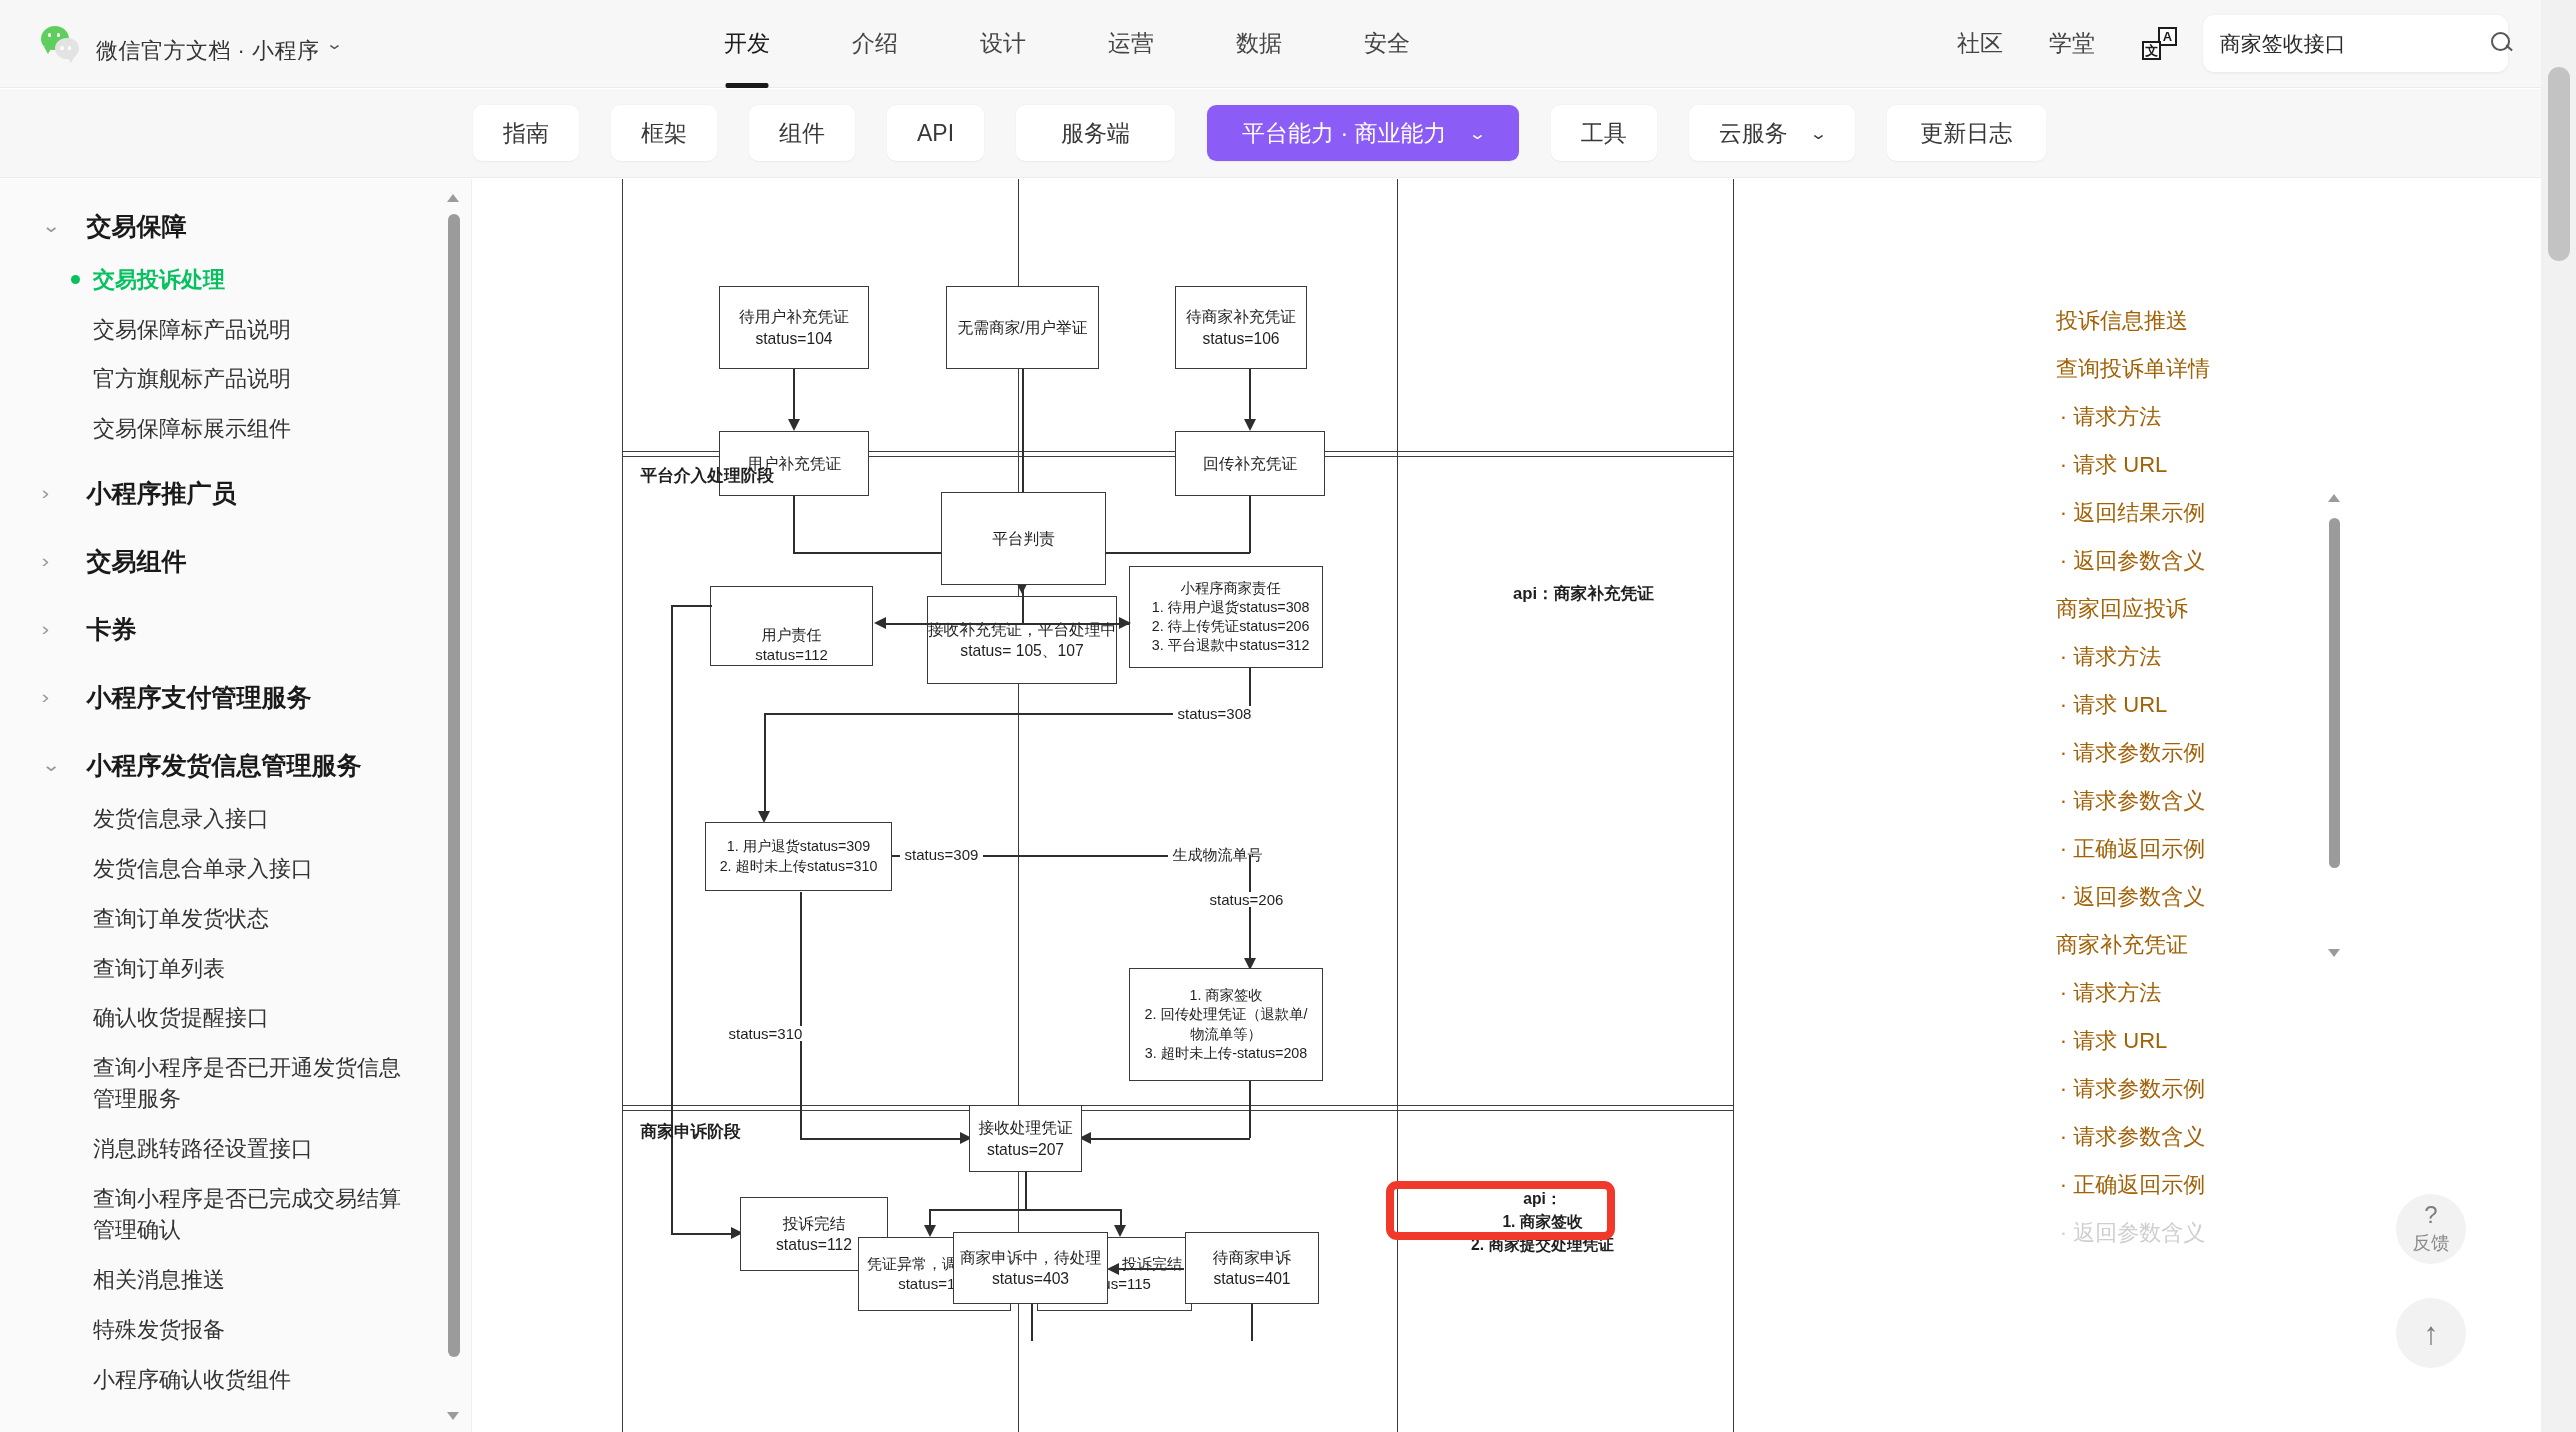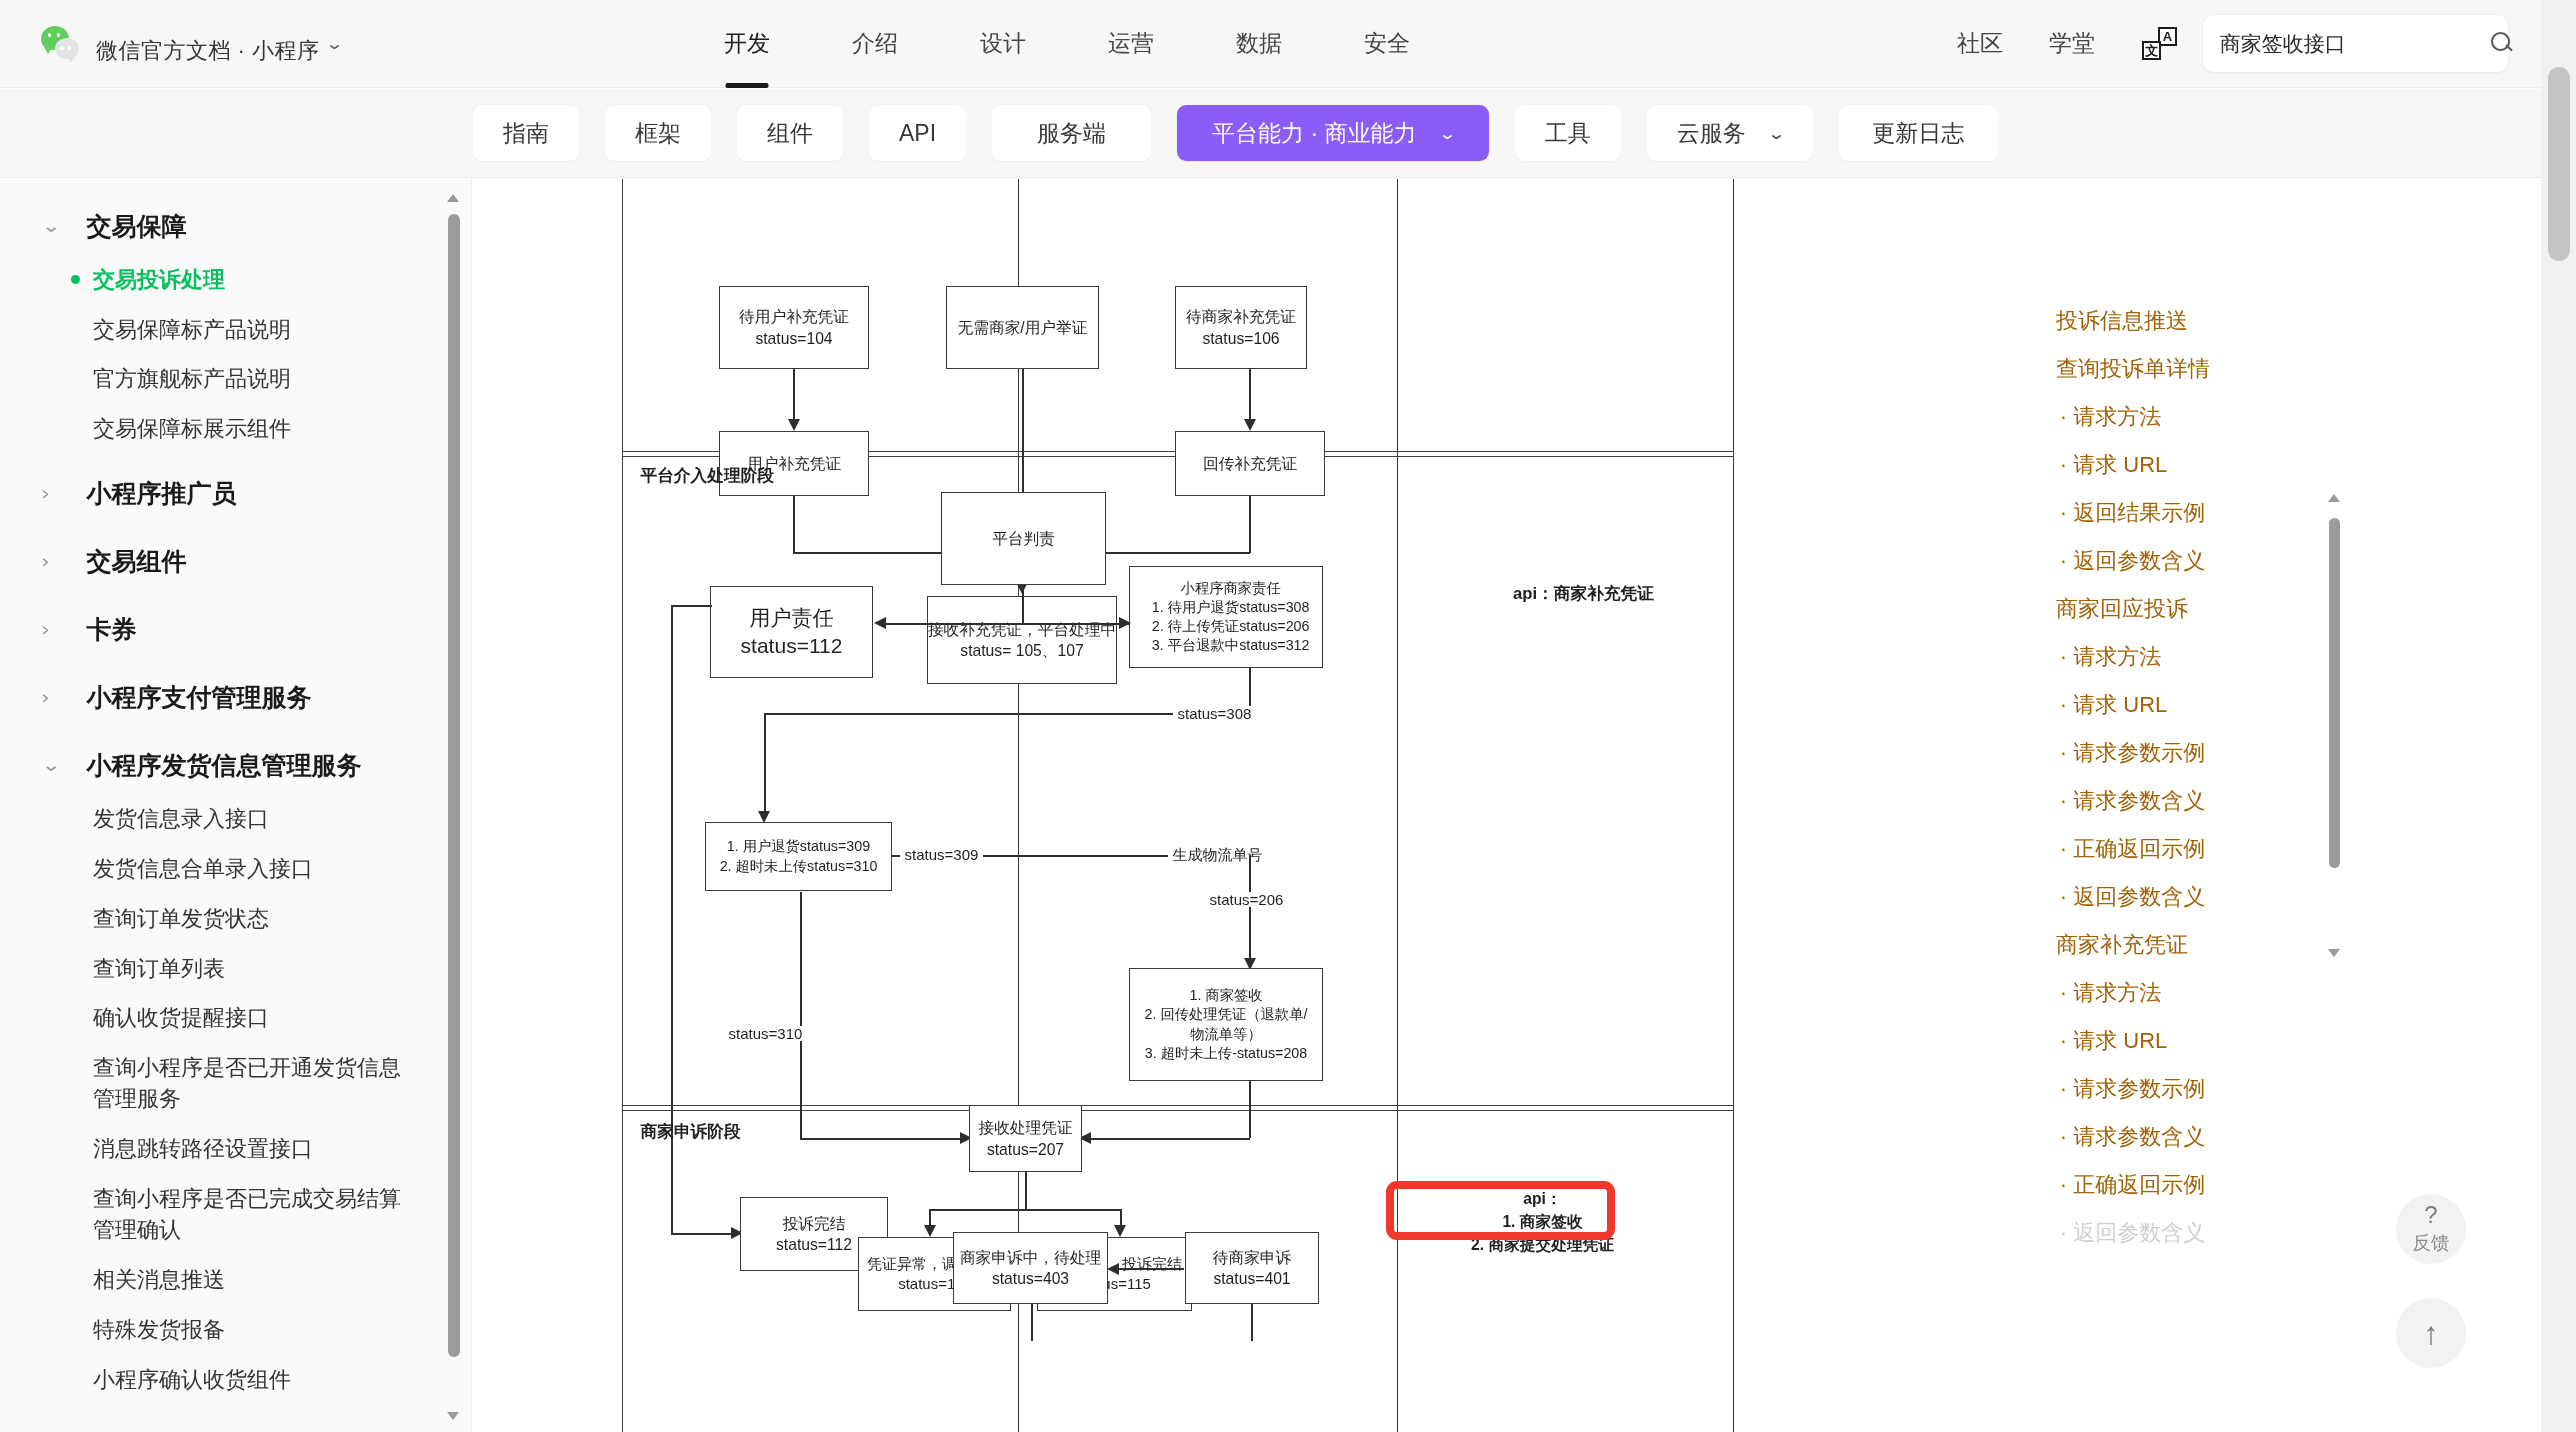--- a/index.html
+++ b/index.html
@@ -96,21 +96,21 @@
     content: ""; position: absolute; left: 14px; top: 15px; width: 8.3px; height: 2.3px;
     background: #555; transform: rotate(42deg);
   }
 
   
   .subnav {
     position: absolute; top: 89px; left: 0; width: 2541px; height: 89px;
     background: #f7f7f7; border-bottom: 0.9px solid #ececec;
     display: flex; align-items: center;
   }
-  .subnav-inner { display: flex; align-items: flex-start; margin-left: 473px; }
+  .subnav-inner { display: flex; align-items: flex-start; margin-left: 473px; gap: 6px; }
   .pill {
     height: 56px; background: #fff; border-radius: 9.3px;
     display: flex; align-items: center; justify-content: center;
     font-size: 23px; color: #383838; margin-right: 26px; padding: 0 30px;
     box-shadow: 0 0.9px 1.9px rgba(0,0,0,0.05); white-space: nowrap;
     min-width: 96px; cursor: pointer;
   }
   .pill.wide { min-width: 159px; }
   .pill.green {
     background: #8b5cf6; color: #fff; padding: 0 35px; min-width: 278px;
@@ -497,21 +497,21 @@
 
       <div class="api-note" style="left:891px; top:708px; font-size:16.7px;">api：商家补充凭证</div>
 
       <div class="lane-title" style="left:18.5px; top:590px; font-size:16.7px; margin-top:0;"></div>
       <div class="lane-title" style="left:18.5px; top:590px; font-size:16.7px;">平台介入处理阶段</div>
 
       <div class="node" style="left:319px; top:618px; width:165px; height:93px; font-size:15.7px;" id="platform-judge">
         <span class="ln">平台判责</span>
       </div>
 
-      <div class="node" style="left:88px; top:712px; width:163px; height:92px; font-size:21px;">
+      <div class="node" style="left:88px; top:712px; width:163px; height:80px; font-size:15px;justify-content:flex-end;">
         <span class="ln">用户责任</span>
         <span class="ln">status=112</span>
       </div>
 
       <div class="node left-al" style="left:507px; top:692px; width:194px; height:102px; font-size:14.3px; align-items:center;">
         <span class="ln">小程序商家责任</span>
         <span class="ln">1. 待用户退货status=308</span>
         <span class="ln">2. 待上传凭证status=206</span>
         <span class="ln">3. 平台退款中status=312</span>
       </div>

